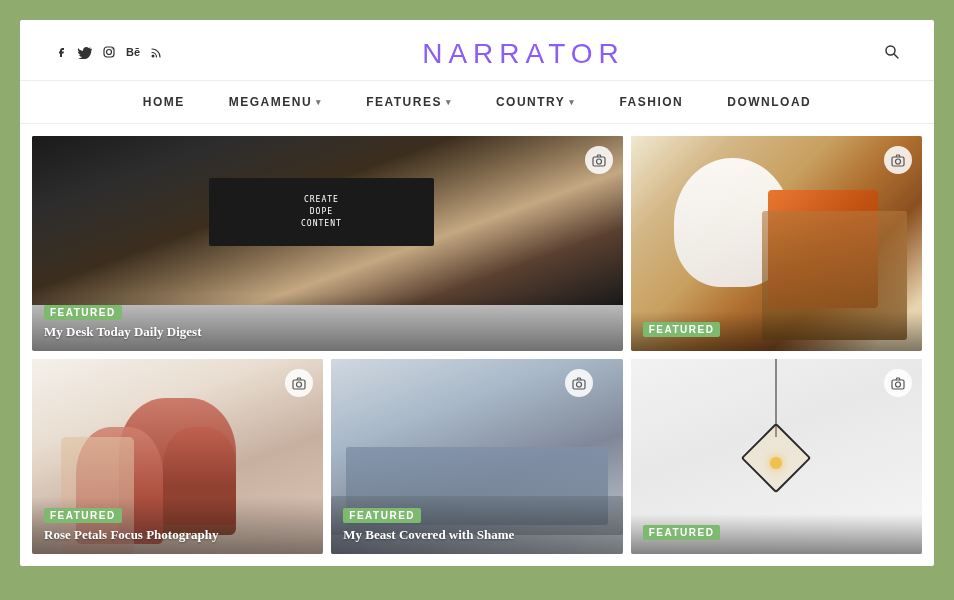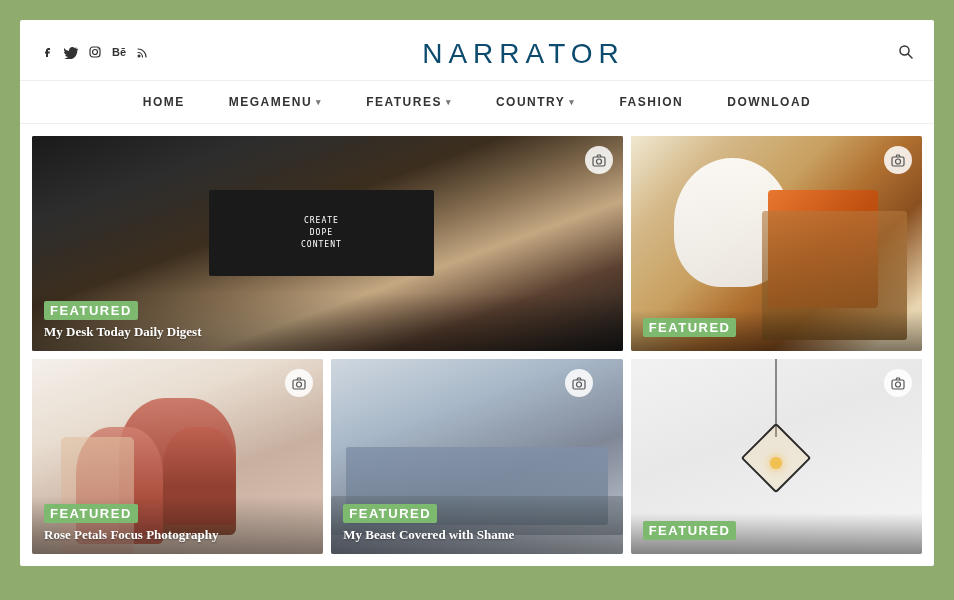--- a/index.html
+++ b/index.html
@@ -13,40 +13,40 @@
       background: #fff;
       margin: 20px;
       border-radius: 2px;
       overflow: hidden;
     }
     
     .header {
       display: flex;
       align-items: center;
       justify-content: flex-start;
-      padding: 18px 20px 10px;
+      padding: 18px 34px 10px;
       border-bottom: 1px solid #eee;
     }
     .social-icons {
       display: flex;
       gap: 10px;
       align-items: center;
     }
     .social-icon {
       font-size: 13px;
       color: #333;
       cursor: pointer;
       text-decoration: none;
     }
     .site-title {
       font-family: 'Helvetica Neue', Helvetica, Arial, sans-serif;
       font-size: 28px;
       font-weight: 400;
       letter-spacing: 6px;
-      color: #0c4a6e;
+      color: #8b5cf6;
       text-align: center;
       flex: 1;
     }
     .header-right {
       display: flex;
       align-items: center;
       gap: 12px;
     }
     .search-icon-wrap {
       font-size: 16px;
@@ -112,21 +112,21 @@
       bottom: 0;
       left: 0;
       right: 0;
       padding: 8px 12px 10px;
       background: linear-gradient(transparent, rgba(0,0,0,0.45));
     }
     .featured-badge {
       display: inline-block;
       background: #7dba6f;
       color: #fff;
-      font-size: 13px;
+      font-size: 10px;
       font-weight: 700;
       letter-spacing: 1.5px;
       text-transform: uppercase;
       padding: 2px 6px;
       border-radius: 2px;
       margin-bottom: 4px;
       font-family: 'Helvetica Neue', Helvetica, Arial, sans-serif;
       text-align: right;
     }
     .post-title {
@@ -238,21 +238,21 @@
       <span>FASHION</span>
     </span>
     <span class="nav-item">
       <span>DOWNLOAD</span>
     </span>
   </nav>
 
   <div class="grid-container">
 
     <div class="grid-item top-left" style="grid-column: 1 / 3;">
-      <div class="post-image-div img-desk" style="height:215px; position:relative;text-decoration:underline;">
+      <div class="post-image-div img-desk" style="height:169px; position:relative;text-decoration:underline;">
 
         <div style="position:absolute;inset:0;background:linear-gradient(160deg,#1a1a1a 0%,#2d2d2d 20%,#3c2e1e 40%,#8b7355 55%,#c4a882 65%,#5a4030 80%,#1a1a1a 100%);"></div>
         <div style="position:absolute;top:25%;left:30%;width:38%;height:40%;background:#1a1a1a;border-radius:2px;display:flex;flex-direction:column;align-items:center;justify-content:center;">
           <div style="color:#fff;font-size:8px;font-family:monospace;text-align:center;line-height:1.5;letter-spacing:1px;">CREATE<br>DOPE<br>CONTENT</div>
         </div>
       </div>
       <div class="camera-icon-wrap">
         <svg width="14" height="14" viewBox="0 0 14 14" fill="none">
             <rect x="1" y="4" width="12" height="9" rx="1.5" stroke="#555" stroke-width="1.2"></rect>
             <circle cx="7" cy="8.5" r="2.5" stroke="#555" stroke-width="1.2"></circle>

